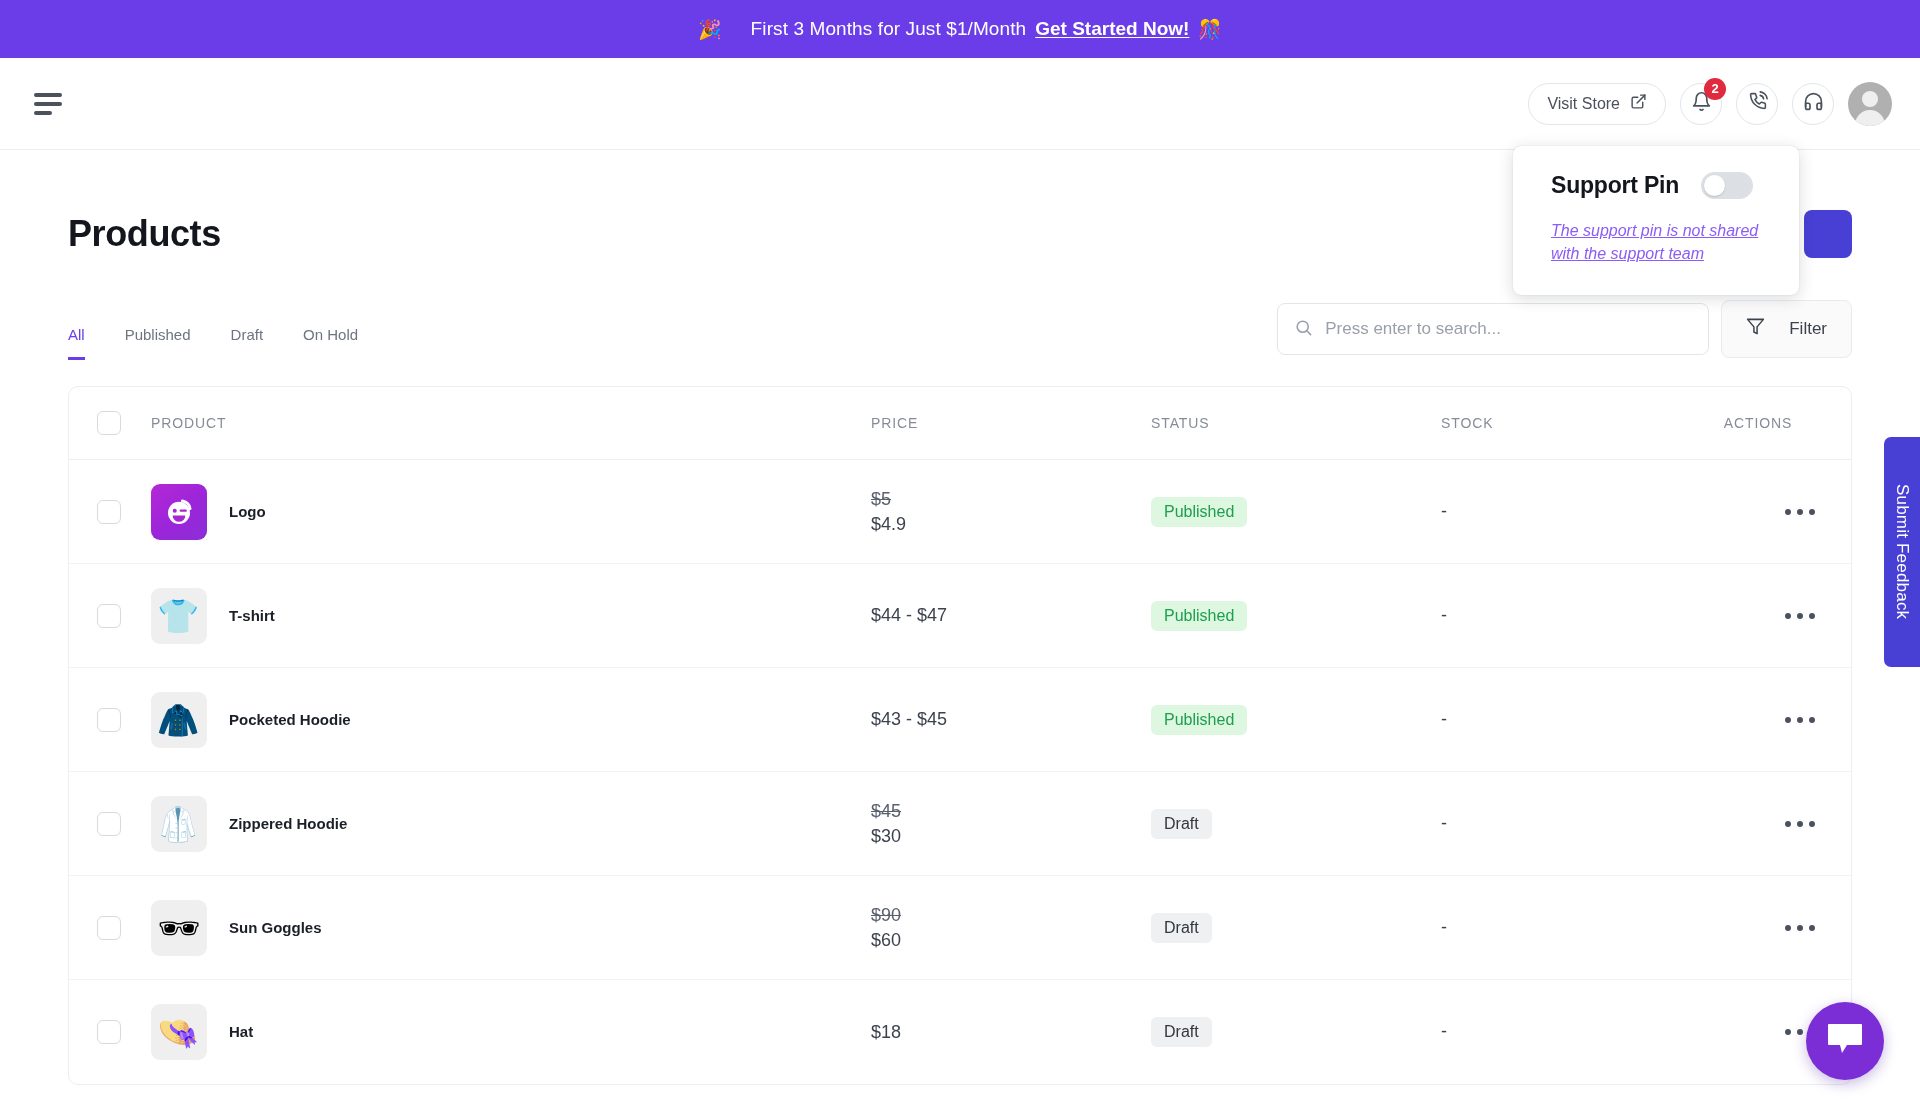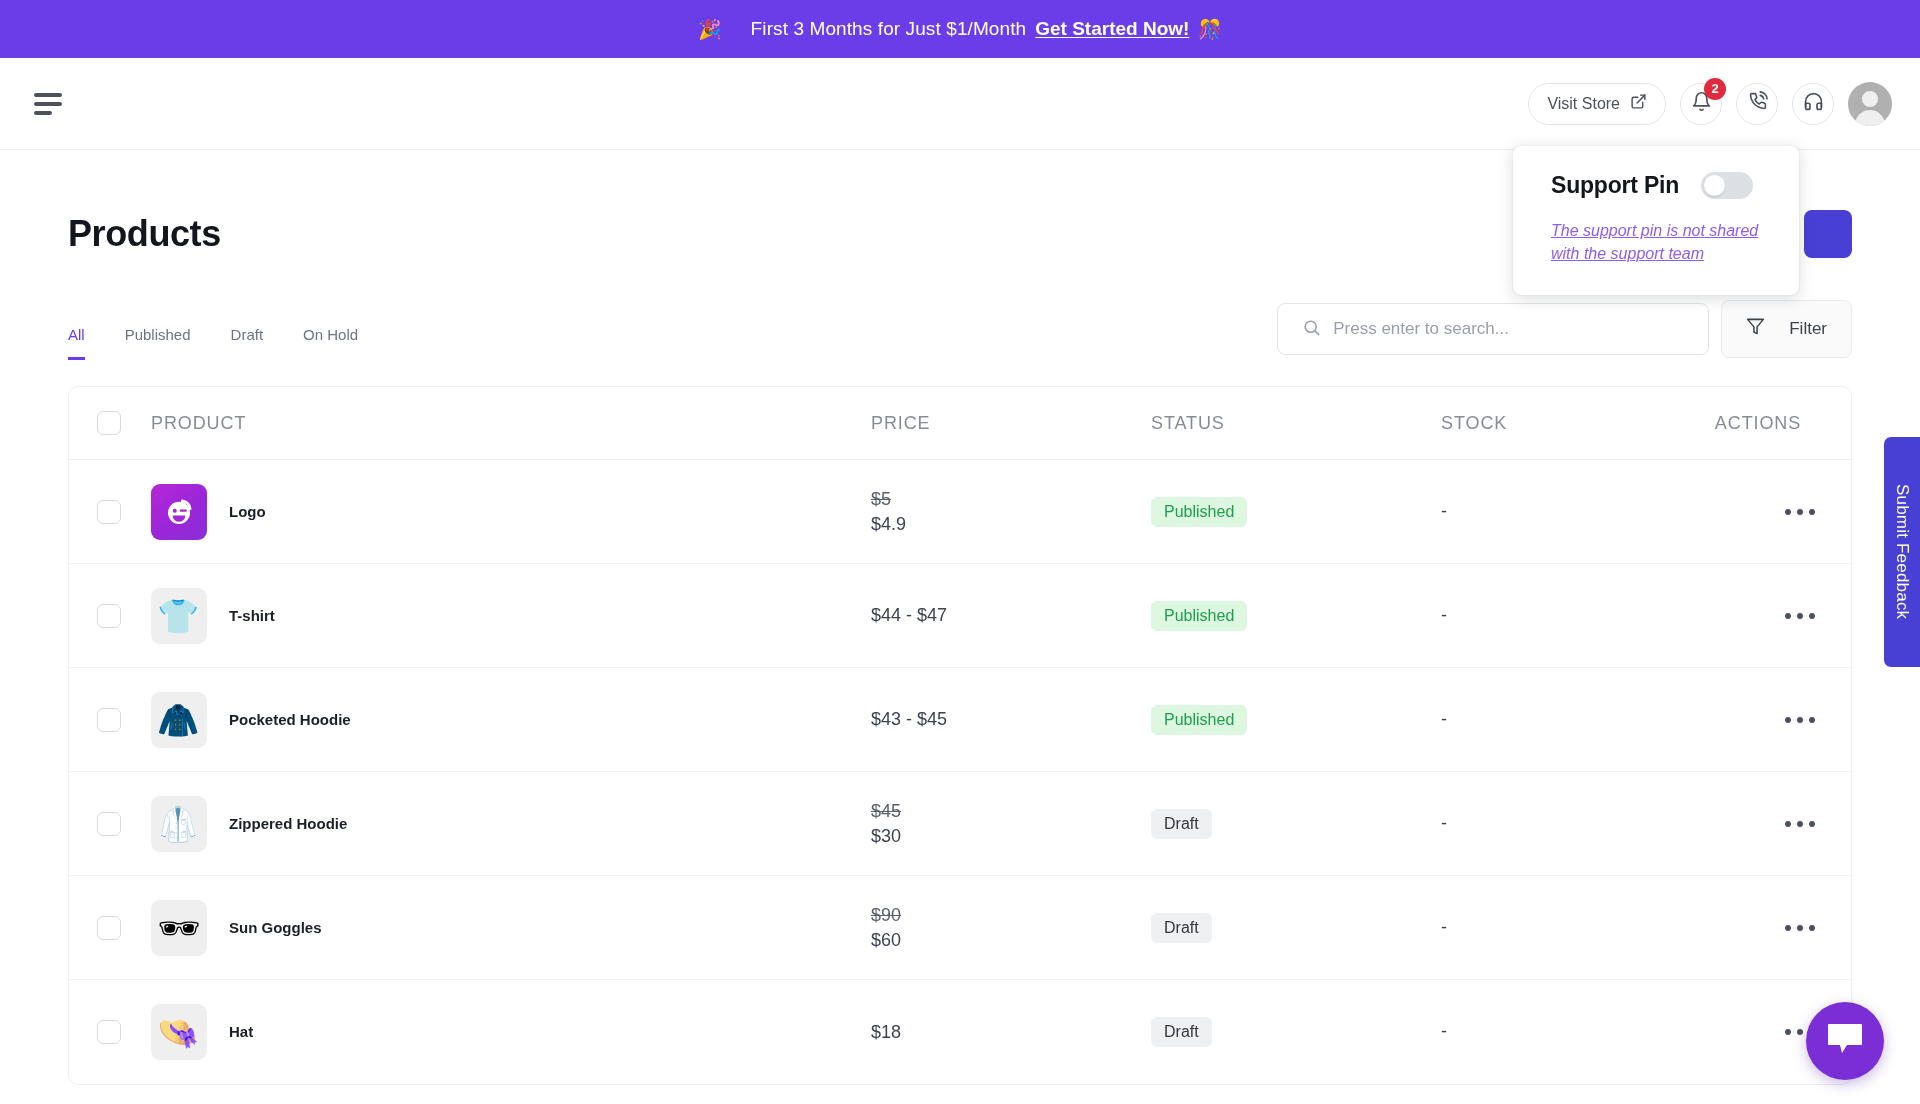--- a/index.html
+++ b/index.html
@@ -103,41 +103,41 @@
   .tabs { display:flex; gap: 40px; }
   .tab {
     font-size: 15px; color:#6e7480; padding-bottom: 14px;
     border-bottom: 3px solid transparent; cursor:pointer; background:none; border-top:none; border-left:none; border-right:none;
     font-family: inherit;
   }
   .tab.active { color:#6a3de8; border-bottom-color:#6a3de8; }
   .search-wrap { display:flex; align-items:center; gap: 12px; padding-bottom: 2px; }
   .search-box {
     width: 432px; height: 52px; border:1px solid #e3e5e9; border-radius: 8px;
-    background:#fff; display:flex; align-items:center; gap:12px; padding: 0 24px;
+    background:#fff; display:flex; align-items:center; gap:12px; padding: 0 16px;
   }
   .search-box input {
     border:none; outline:none; font-size:17px; color:#4a515d; width:100%;
     font-family: inherit; background:transparent;
   }
   .search-box input::placeholder { color:#9aa0aa; }
   .btn-filter {
     height: 58px; padding: 0 24px; border-radius: 8px; border:1px solid #e8eaed;
     background:#fafafb; color:#3d434e; font-size:17px; display:flex; align-items:center; gap:24px;
     cursor:pointer; font-family:inherit;
   }
 
   
   .table-card {
     margin-top: 26px; border:1px solid #eceef1; border-radius: 10px;
     background:#fff; overflow:hidden;
   }
   table { width:100%; border-collapse: collapse; table-layout: fixed; }
   thead th {
-    text-align:left; font-size: 18px; font-weight: 400; letter-spacing: .9px;
+    text-align:left; font-size: 14px; font-weight: 400; letter-spacing: .9px;
     color:#868c97; padding: 24px 0; border-bottom:1px solid #eceef1;
   }
   .col-check { width: 82px; padding-left: 28px !important; }
   .col-product { width: 720px; }
   .col-price { width: 280px; }
   .col-status { width: 290px; }
   .col-stock { width: 260px; }
   .col-actions { text-align:center; padding-right: 36px !important; }
 
   tbody td { padding: 0; border-bottom: 1px solid #f0f2f4; height: 104px; vertical-align: middle; }

